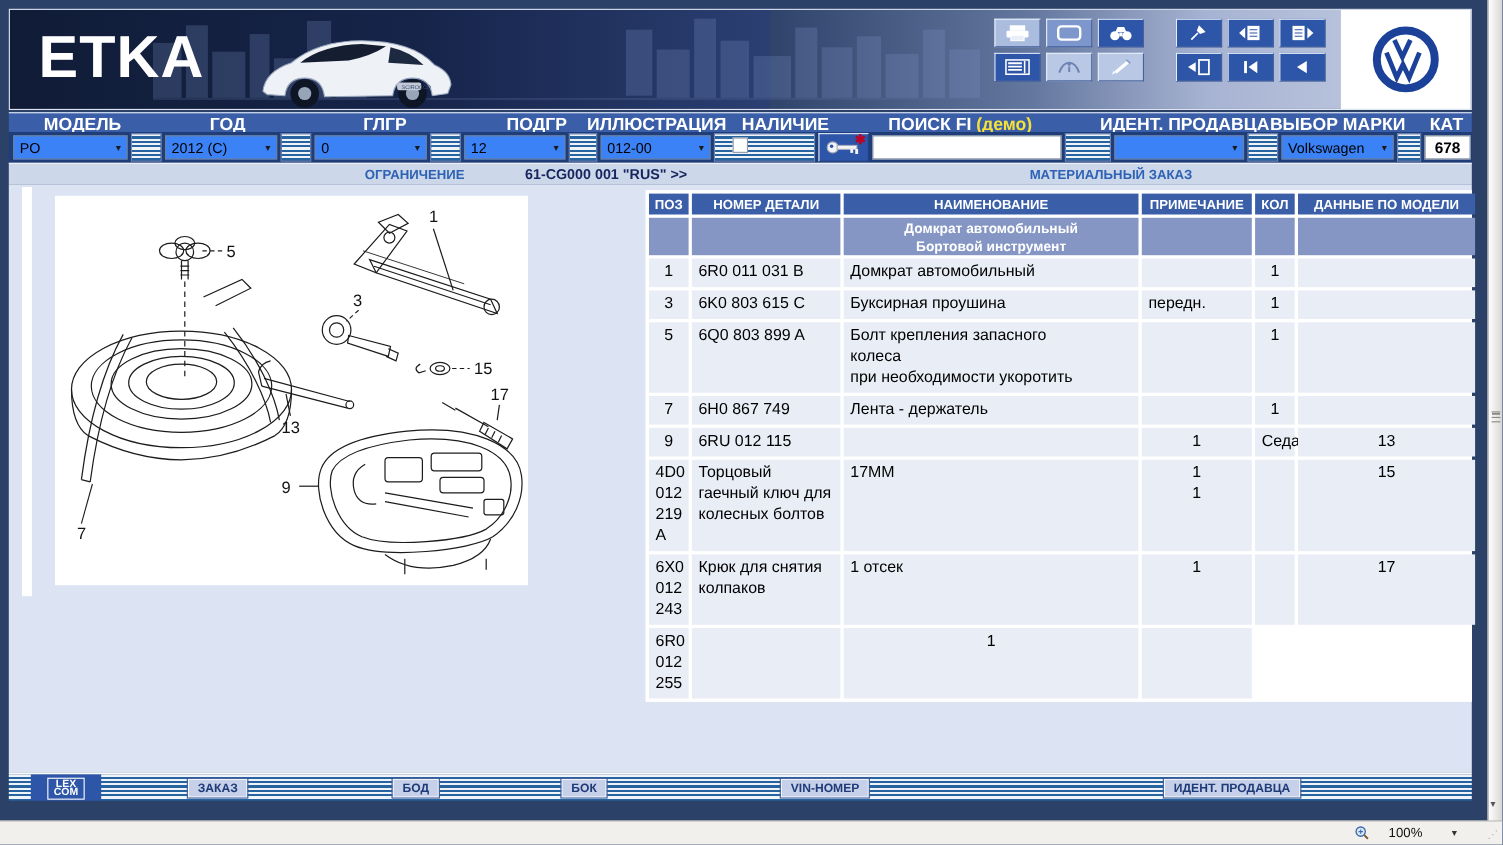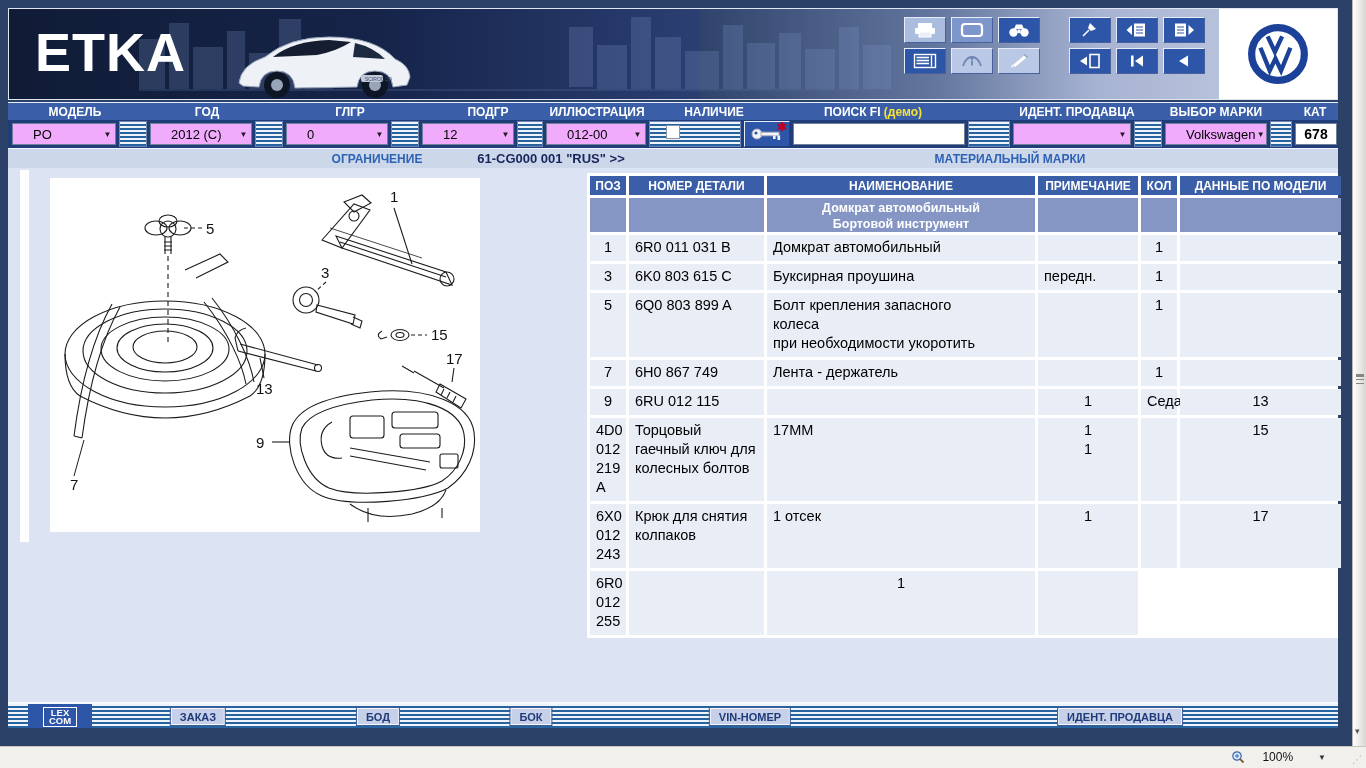--- a/index.html
+++ b/index.html
@@ -22,30 +22,30 @@
              grid-auto-rows:26px; gap:5px; }
   .tbtn { border:1px solid #e6edf8; border-right-color:#47619c; border-bottom-color:#47619c;
           display:flex; align-items:center; justify-content:center; cursor:pointer; }
   .b-dark { background:#2d55a8; } .b-mid { background:#7d97cd; }
   .b-light { background:#aabddf; } .b-lighter { background:#b9c8e4; }
 
   
   .navlabels { position:absolute; left:8px; top:102px; width:1330px; height:18px;
                background:#3a5fa8; border-top:1px solid #e8eef8; }
   .navlab { position:absolute; top:2px; transform:translateX(-50%); color:#fff;
-            font-size:12px; font-weight:bold; white-space:nowrap; }
+            font-size:16px; font-weight:bold; white-space:nowrap; }
   .demo { color:#f5e13a; }
 
   
   .controls { position:absolute; left:8px; top:120px; width:1330px; height:28px; background:#1f3d78; }
   .stripe { position:absolute; top:1px; height:26px;
             background:repeating-linear-gradient(to bottom,#eef4fa 0 2px,#27639e 2px 4px);
             border:1px solid #6d86b5; }
-  .sel { position:absolute; top:3px; height:22px; background:#f0abfc; border:1px solid #6f7f96;
-         display:flex; align-items:center; font-size:13px; color:#000; padding-left:20px; cursor:pointer; }
+  .sel { position:absolute; top:3px; height:22px; background:#3b82f6; border:1px solid #6f7f96;
+         display:flex; align-items:center; font-size:13px; color:#000; padding-left:5px; cursor:pointer; }
   .sel .arr { margin-left:auto; width:15px; align-self:stretch; display:flex; align-items:center;
               justify-content:center; font-size:8px; color:#1a1a1a; }
   .inputbox { position:absolute; top:3px; height:22px; background:#fff; border:1px solid #6f7f96; }
   .keybtn { position:absolute; top:1px; height:26px; width:46px; background:#2d55a8;
             border:1px solid #e6edf8; border-right-color:#24407c; border-bottom-color:#24407c;
             display:flex; align-items:center; justify-content:center; cursor:pointer; }
   .keybtn .ast { position:absolute; right:2px; top:-2px; color:#c00020; font-size:12px; font-weight:bold; }
   .chk { position:absolute; top:5px; width:14px; height:14px; background:#fff; border:1px solid #8a97a8; cursor:pointer; }
   .katbox { position:absolute; top:3px; height:22px; background:#fff; border:1px solid #6f7f96;
             display:flex; align-items:center; justify-content:center; font-size:14px; font-weight:bold; color:#000; }
@@ -315,21 +315,21 @@
         <span>Volkswagen</span>
         <span class="arr">▼</span>
       </div>
     <div class="stripe" style="left:1262px;width:22px"></div>
     <div class="katbox" style="left:1287px;width:42px">678</div>
   </div>
 
   <div class="subbar">
     <span class="sub-blue" style="left:330px">ОГРАНИЧЕНИЕ</span>
     <span class="sub-code" style="left:543px">61-CG000 001 "RUS" &gt;&gt;</span>
-    <span class="sub-blue" style="left:963px">МАТЕРИАЛЬНЫЙ МАРКИ</span>
+    <span class="sub-blue" style="left:963px">МАТЕРИАЛЬНЫЙ ЗАКАЗ</span>
   </div>
 
   <div class="content">
     <div class="leftstrip"></div>
 
     <div class="diagram">
       <svg width="430" height="354" viewBox="0 0 430 354">
         <g stroke="#1c1c1c" stroke-width="1.1" fill="none">
 
           <ellipse cx="115" cy="176" rx="100" ry="53"></ellipse>

